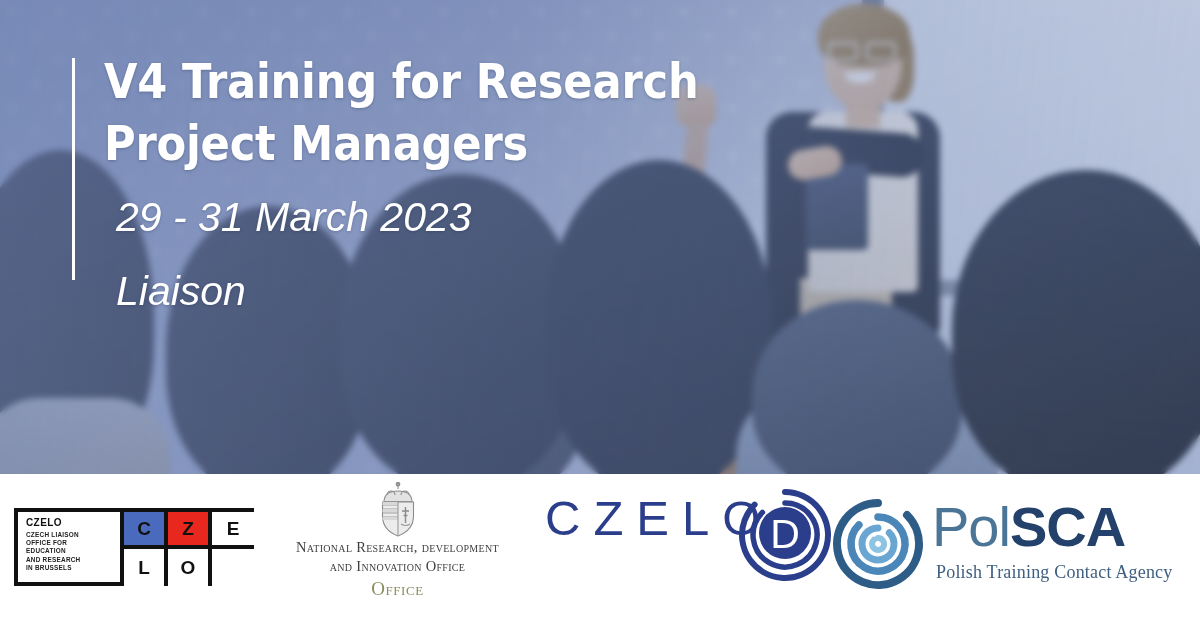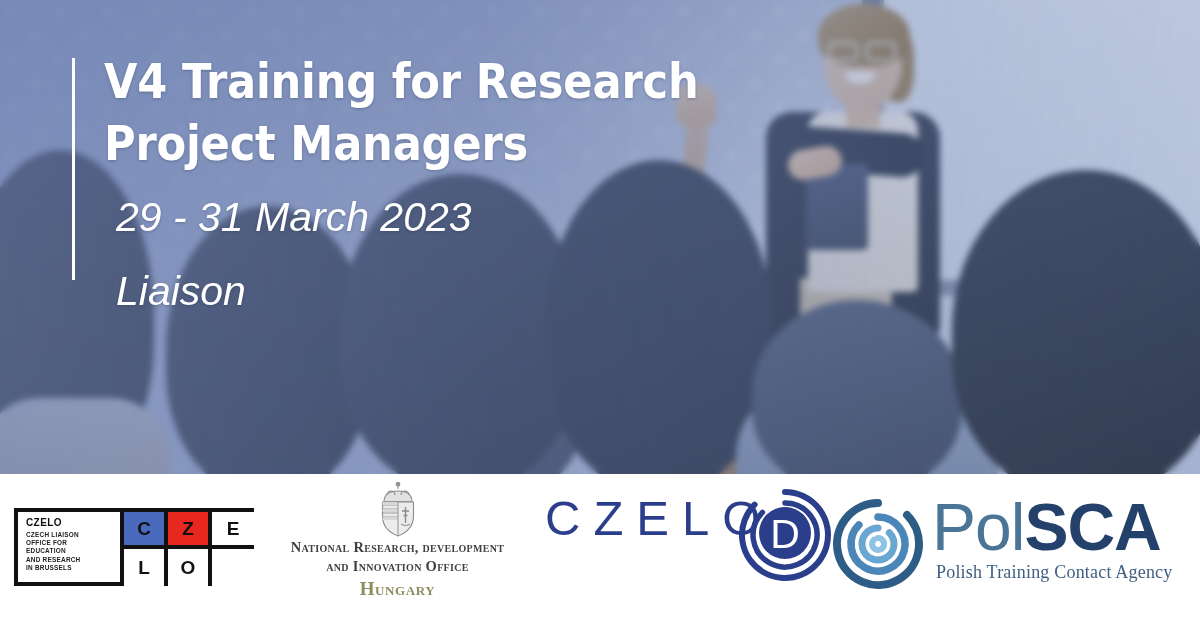--- a/index.html
+++ b/index.html
@@ -118,39 +118,39 @@
   .cell{display:flex;align-items:center;justify-content:center;font-weight:700;font-size:19px;
      color:#111;box-sizing:border-box;}
   .cell-c{grid-row:1;grid-column:2;background:#4a6bbd;border-right:4px solid #111;border-bottom:4px solid #111;}
   .cell-z{grid-row:1;grid-column:3;background:#e8271f;border-right:4px solid #111;border-bottom:4px solid #111;}
   .cell-e{grid-row:1;grid-column:4;background:#fff;border-bottom:4px solid #111;}
   .cell-l{grid-row:2;grid-column:2;background:#fff;border-right:4px solid #111;}
   .cell-o{grid-row:2;grid-column:3;background:#fff;border-right:4px solid #111;}
   .cell-blank{grid-row:2;grid-column:4;background:#fff;border:0;}
 
   
-  .nkfih{position:absolute;left:265px;top:482px;width:265px;height:130px;text-align:center;font-weight:bold;}
+  .nkfih{position:absolute;left:265px;top:482px;width:265px;height:130px;text-align:center;}
   .coa{margin:0 auto;display:block;}
   .nk-line{font-family:"Liberation Serif","DejaVu Serif",serif;color:#3f3f3f;
      font-size:14.5px;line-height:19px;font-variant:small-caps;letter-spacing:.3px;white-space:pre-line;}
   .nk-hu{font-family:"Liberation Serif","DejaVu Serif",serif;color:#8d8d5e;
      font-size:19px;line-height:23px;font-variant:small-caps;letter-spacing:.6px;margin-top:1px;}
 
   
   .slord{position:absolute;left:545px;top:492px;width:290px;height:106px;}
   .sl-word{position:absolute;left:0;top:0;font-family:"Liberation Sans",sans-serif;
      font-size:49px;font-weight:400;letter-spacing:13px;color:#2b3e8c;line-height:52px;}
   .sl-mark{position:absolute;left:193px;top:-4px;width:94px;height:94px;}
   .sl-sub{position:absolute;left:4px;top:54px;font-family:"Liberation Sans",sans-serif;
      font-size:17.5px;line-height:21px;color:#2b3e8c;font-weight:400;white-space:pre-line;}
 
   
   .polsca{position:absolute;left:832px;top:496px;width:362px;height:96px;}
   .ps-mark{position:absolute;left:0;top:2px;width:92px;height:92px;}
-  .ps-word{position:absolute;left:100px;top:-6px;font-size:66px;line-height:74px;
+  .ps-word{position:absolute;left:100px;top:-6px;font-size:56px;line-height:74px;
      font-family:"Liberation Sans",sans-serif;color:#3d6b92;letter-spacing:-1px;}
   .ps-word b{color:#24416b;font-weight:700;letter-spacing:-1px;}
   .ps-word .light{font-weight:300;color:#4a7597;}
   .ps-sub{position:absolute;left:104px;top:66px;font-family:"Liberation Serif","DejaVu Serif",serif;
      font-size:18px;color:#3f5f80;letter-spacing:.2px;}
 </style>
 </head>
 <body>
 
 <div class="banner">
@@ -241,21 +241,21 @@
         <rect x="7.5" y="20" width="15.5" height="3" fill="#d8d8d8" stroke="none"></rect>
         <rect x="7.5" y="27" width="15.5" height="3" fill="#d8d8d8" stroke="none"></rect>
         <rect x="7.5" y="35" width="15.5" height="3" fill="#d8d8d8" stroke="none"></rect>
         <path d="M30.5 25 L30.5 41 M27 29 L34 29 M28.5 33.5 L32.5 33.5" stroke="#8b8b8b" stroke-width="1.4"></path>
         <path d="M26 42 q4.5 3 9 0" stroke="#9b9b9b"></path>
         <path d="M23 20 L23 54" stroke="#9b9b9b"></path>
       </g>
     </svg>
     <div class="nk-line">National Research, development
 and Innovation Office</div>
-    <div class="nk-hu">Hungary</div>
+    <div class="nk-hu">Office</div>
   </div>
 
   <div class="slord">
     <div class="sl-word">CZELO</div>
     <svg class="sl-mark" viewBox="0 0 94 94">
       <path d="M47 4 a43 43 0 1 1 -30.4 12.6" fill="none" stroke="#2b3e8c" stroke-width="6" stroke-linecap="round"></path>
       <path d="M47 15 a32 32 0 1 1 -22.6 9.4" fill="none" stroke="#2b3e8c" stroke-width="5.5" stroke-linecap="round"></path>
       <circle cx="47" cy="45" r="26" fill="#2b3e8c"></circle>
       <text x="47" y="60" text-anchor="middle" fill="#ffffff" font-family="Liberation Sans, sans-serif" font-size="41" font-weight="400">D</text>
     </svg>

